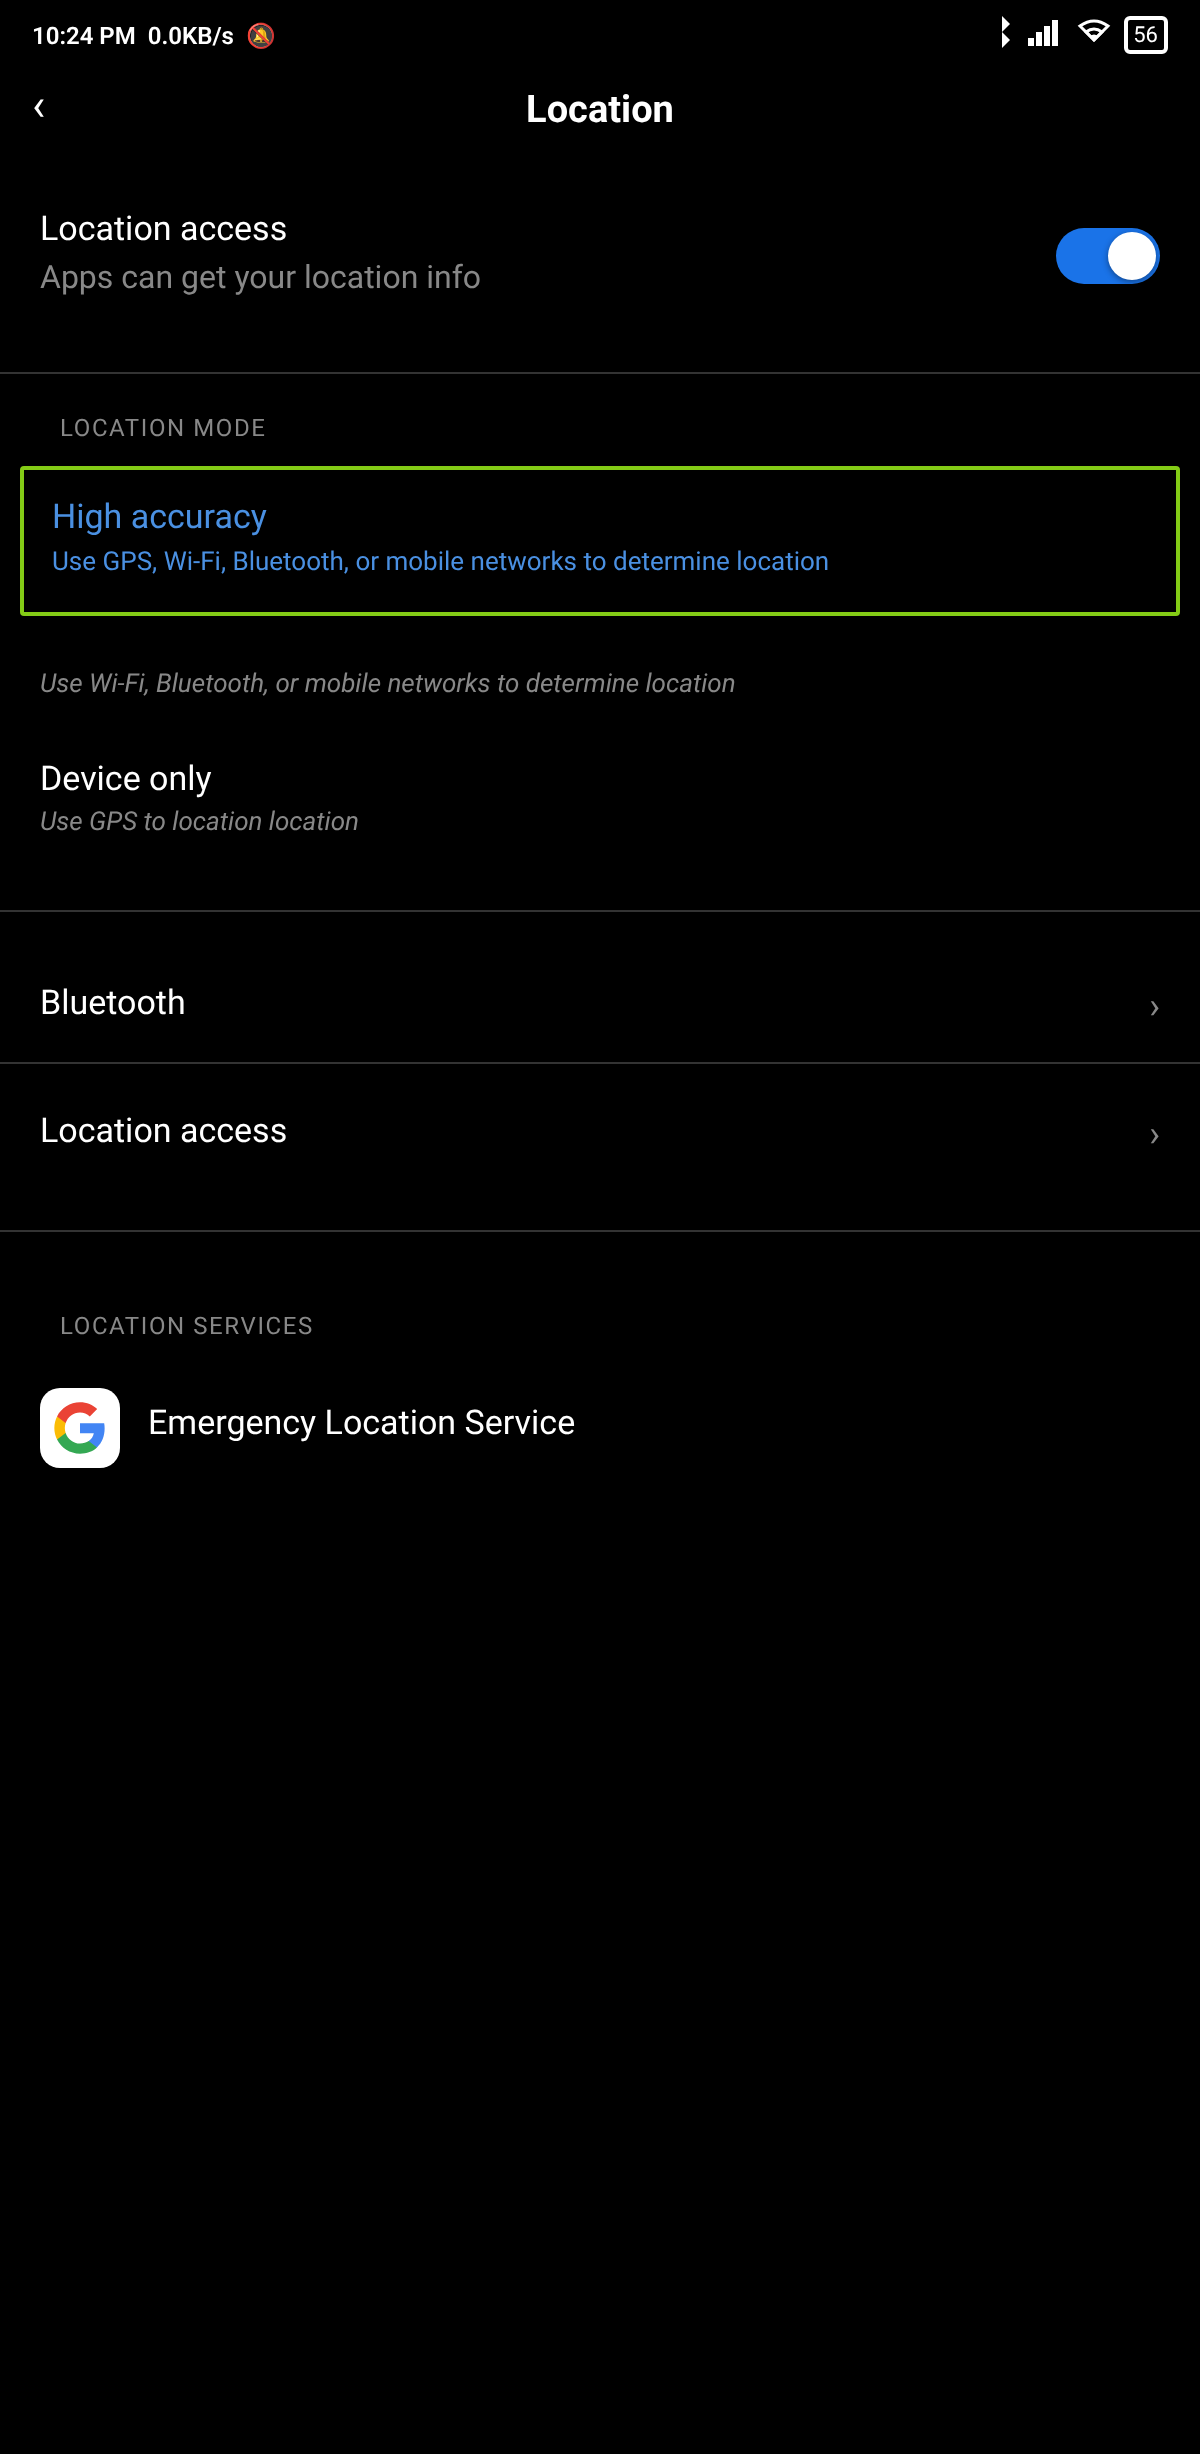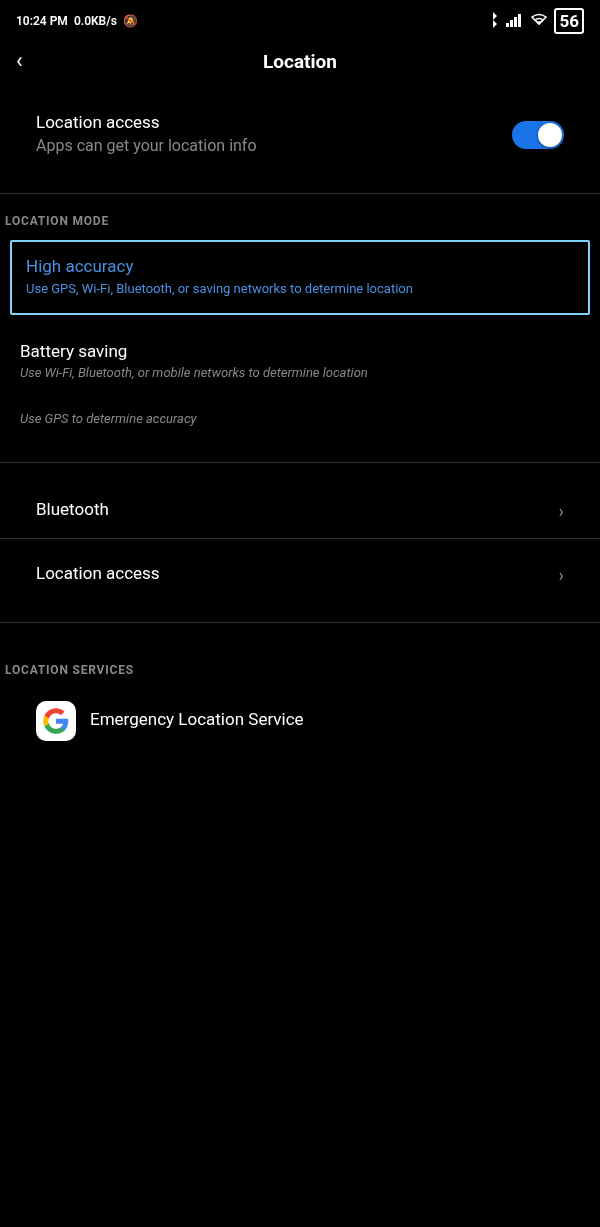--- a/index.html
+++ b/index.html
@@ -29,22 +29,22 @@
     }
     .status-right {
       display: flex;
       align-items: center;
       gap: 6px;
     }
     .battery-icon {
       border: 2px solid #fff;
       border-radius: 3px;
       padding: 1px 3px;
-      font-size: 17px;
-      font-weight: bold;
+      font-size: 11px;
+      font-weight: normal;
       position: relative;
     }
 
     
     .top-nav {
       display: flex;
       align-items: center;
       padding: 12px 16px 16px;
       position: relative;
     }
@@ -66,21 +66,21 @@
 
     
     .divider {
       height: 1px;
       background: #333;
       margin: 0 0;
     }
 
     
     .section-item {
-      padding: 16px 36px;
+      padding: 16px 20px;
       display: flex;
       align-items: center;
       justify-content: space-between;
     }
     .section-item-text {
       flex: 1;
     }
     .section-item-title {
       font-size: 17px;
       font-weight: 400;
@@ -108,31 +108,31 @@
       border-radius: 50%;
       background: #fff;
       position: absolute;
       top: 2px;
       right: 2px;
       box-shadow: 0 1px 3px rgba(0,0,0,0.4);
     }
 
     
     .section-header {
-      padding: 20px 5px 8px;
+      padding: 20px 30px 8px;
       font-size: 12px;
-      font-weight: 700;
+      font-weight: 400;
       color: #888;
       letter-spacing: 0.8px;
       text-transform: uppercase;
     }
 
     
     .location-mode-selected {
-      border: 2px solid #7dd3fc;
+      border: 2px solid #84cc16;
       margin: 4px 10px;
       border-radius: 2px;
       padding: 14px 14px;
       position: relative;
     }
     .mode-title-selected {
       font-size: 17px;
       color: #4a90e2;
       font-weight: 400;
       margin-bottom: 4px;
@@ -240,32 +240,32 @@
 </div>
 
 <div class="space-block"></div>
 <div class="divider"></div>
 
 <div class="section-header">LOCATION MODE</div>
 
 <div class="location-mode-selected">
 
   <div class="mode-title-selected">High accuracy</div>
-  <div class="mode-subtitle-selected">Use GPS, Wi-Fi, Bluetooth, or saving networks to determine location</div>
+  <div class="mode-subtitle-selected">Use GPS, Wi-Fi, Bluetooth, or mobile networks to determine location</div>
 </div>
 
 <div class="space-block-sm"></div>
 
 <div class="location-mode-item">
-  <div class="mode-title">Battery saving</div>
   <div class="mode-subtitle">Use Wi-Fi, Bluetooth, or mobile networks to determine location</div>
 </div>
 
 <div class="location-mode-item">
-  <div class="mode-subtitle">Use GPS to determine accuracy</div>
+  <div class="mode-title">Device only</div>
+  <div class="mode-subtitle">Use GPS to location location</div>
 </div>
 
 <div class="space-block"></div>
 <div class="divider"></div>
 <div class="space-block"></div>
 
 <div class="section-item">
   <div class="section-item-text">
     <div class="section-item-title">Bluetooth</div>
   </div>

